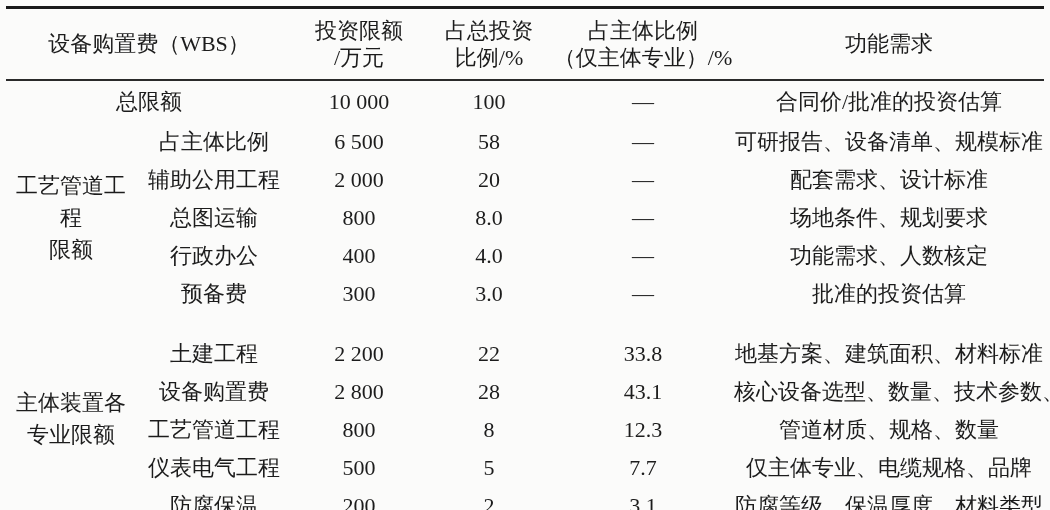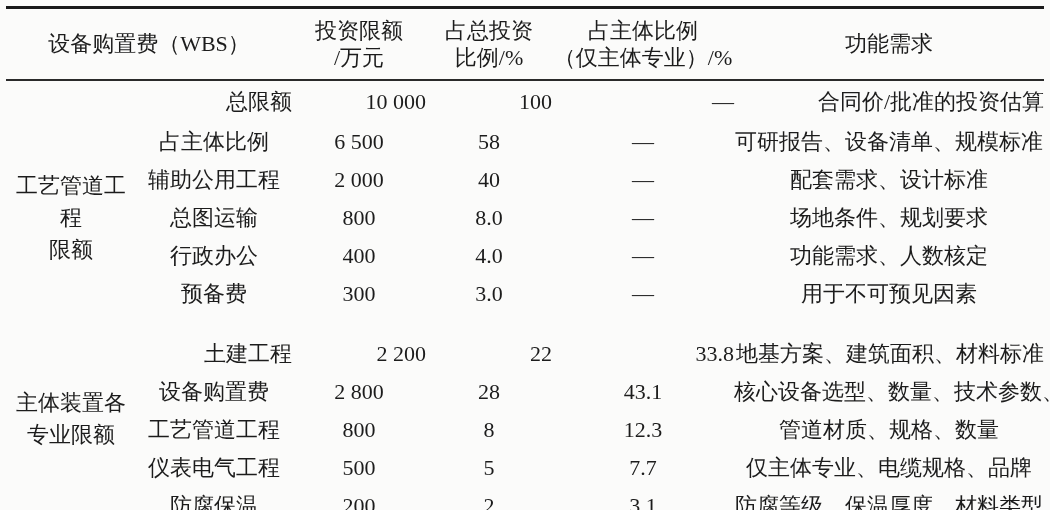--- a/index.html
+++ b/index.html
@@ -42,26 +42,26 @@
     font-size: 22px;
   }
   tbody td {
     text-align: center;
     vertical-align: middle;
     height: 38px;
     padding: 0;
     line-height: 1.1;
     white-space: nowrap;
   }
-  tr.total-row td { height: 42px; text-align: right; }
+  tr.total-row td { height: 42px; }
   td.group-label {
     white-space: pre-line;
     line-height: 1.45;
   }
-  tr.gap-row td.cell-pad { padding-top: 22px; text-align: right; }
+  tr.gap-row td.cell-pad { padding-top: 22px; }
   td.ref-cell { letter-spacing: 0px; }
 </style>
 </head>
 <body>
 
 <div class="table-wrap">
   <table class="wbs-table">
     <colgroup>
       <col class="c-group">
         <col class="c-item">
@@ -96,21 +96,21 @@
 限额</td>
         <td>占主体比例</td>
         <td>6 500</td>
         <td>58</td>
         <td>—</td>
         <td class="ref-cell">可研报告、设备清单、规模标准</td>
       </tr>
       <tr>
         <td>辅助公用工程</td>
         <td>2 000</td>
-        <td>40</td>
+        <td>20</td>
         <td>—</td>
         <td class="ref-cell">配套需求、设计标准</td>
       </tr>
       <tr>
         <td>总图运输</td>
         <td>800</td>
         <td>8.0</td>
         <td>—</td>
         <td class="ref-cell">场地条件、规划要求</td>
       </tr>
@@ -119,21 +119,21 @@
         <td>400</td>
         <td>4.0</td>
         <td>—</td>
         <td class="ref-cell">功能需求、人数核定</td>
       </tr>
       <tr>
         <td>预备费</td>
         <td>300</td>
         <td>3.0</td>
         <td>—</td>
-        <td class="ref-cell">用于不可预见因素</td>
+        <td class="ref-cell">批准的投资估算</td>
       </tr>
 
       <tr class="gap-row">
         <td class="group-label" rowspan="5">主体装置各
 专业限额</td>
         <td class="cell-pad">土建工程</td>
         <td class="cell-pad">2 200</td>
         <td class="cell-pad">22</td>
         <td class="cell-pad">33.8</td>
         <td class="cell-pad ref-cell">地基方案、建筑面积、材料标准</td>

